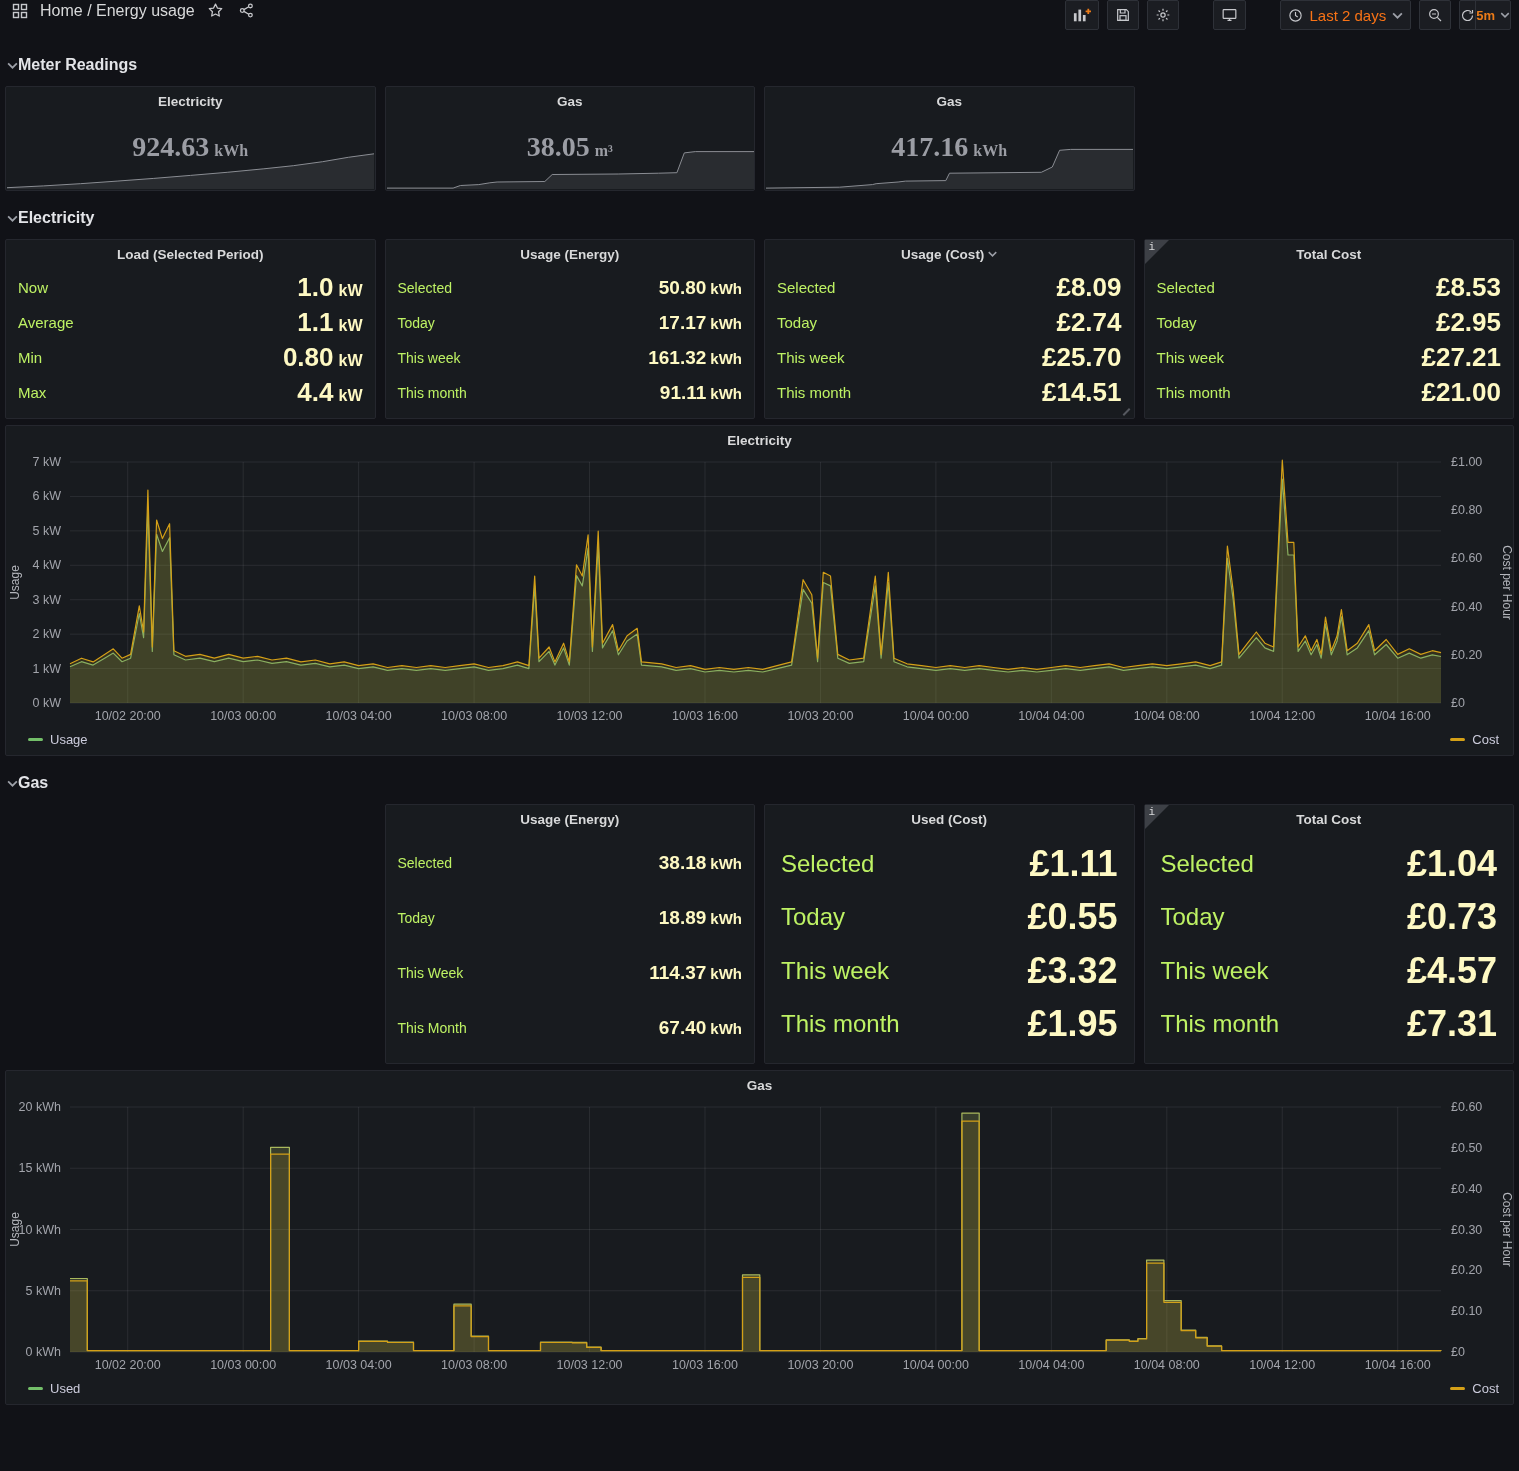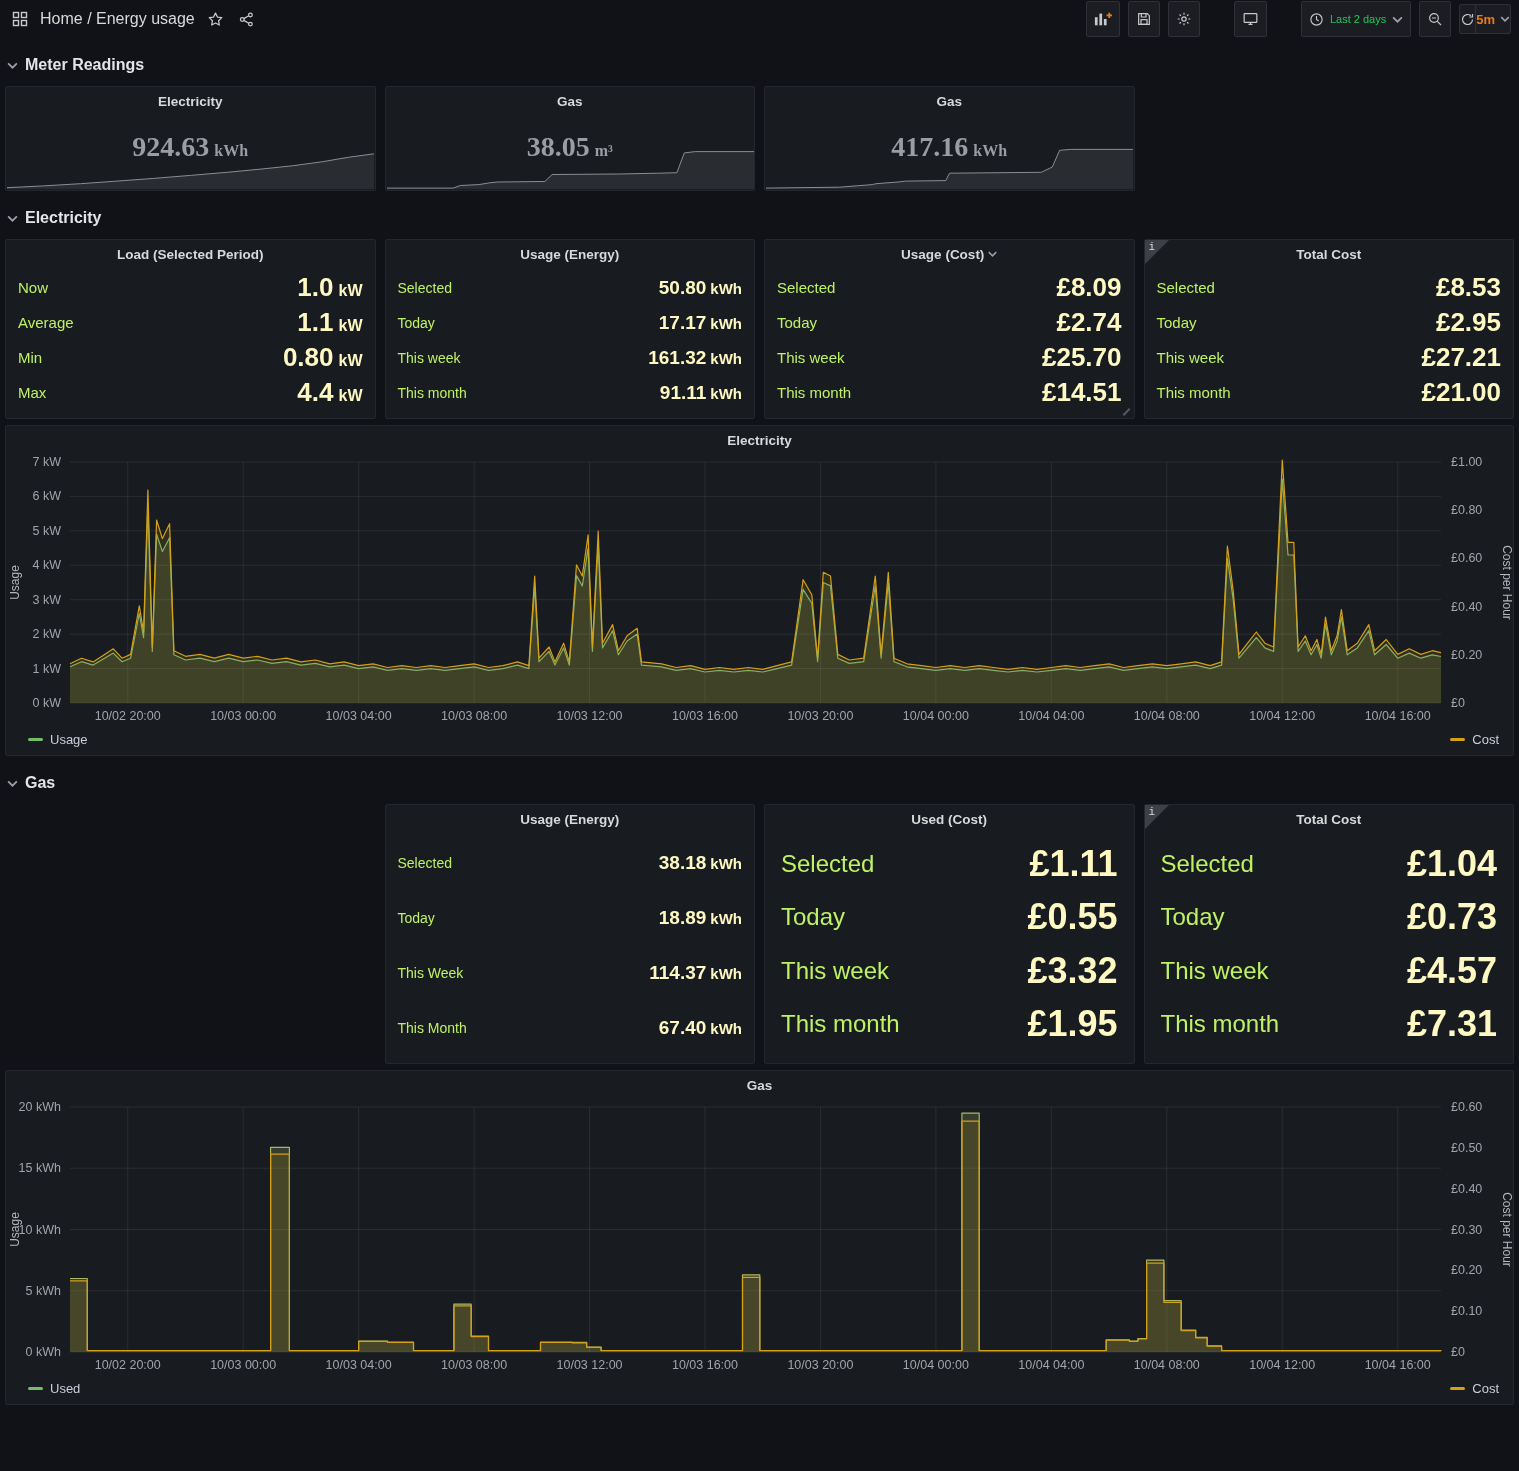--- a/index.html
+++ b/index.html
@@ -1,37 +1,37 @@
 <!DOCTYPE html>
 <html><head>
 <meta charset="utf-8">
 <style>
   * { margin:0; padding:0; box-sizing:border-box; }
   html,body { background:#111217; width:1519px; height:1471px; overflow:hidden;
     font-family:"Liberation Sans", sans-serif; color:#ccccdc; }
   .page { width:1519px; height:1471px; position:relative; }
 
   
-  .topbar { height:38px; display:flex; align-items:center; padding:0 8px 0 10px; }
+  .topbar { height:38px; display:flex; align-items:flex-start; padding:0 8px 0 10px; }
   .crumb-group { display:flex; align-items:center; gap:10px; }
   .crumb { font-size:16px; color:#d8d9da; cursor:pointer; }
   .icon-btn { background:none; border:none; color:#9da0a8; display:flex; align-items:center; cursor:pointer; padding:2px; }
   .topbar-right { margin-left:auto; display:flex; align-items:center; gap:8px; }
-  .tool-btn { height:36px; min-width:32px; background:#1b1d22; border:1px solid #2e3138;
-    border-radius:2px; color:#22c55e; display:flex; align-items:center; justify-content:center;
-    gap:6px; padding:0 7px; font-size:11px; cursor:pointer; }
+  .tool-btn { height:30px; min-width:32px; background:#1b1d22; border:1px solid #2e3138;
+    border-radius:2px; color:#f97316; display:flex; align-items:center; justify-content:center;
+    gap:6px; padding:0 7px; font-size:15px; cursor:pointer; }
   .tool-group { display:flex; align-items:stretch; height:30px; border:1px solid #2e3138; border-radius:2px; background:#1b1d22; }
   .tool-group .seg { display:flex; align-items:center; gap:5px; padding:0 0; cursor:pointer; color:#c7c8cc; font-size:14px; }
   .tool-group .seg + .seg { border-left:1px solid #2e3138; }
   .accent-text { color:#eb7b18; font-weight:bold; font-size:13px; }
   .gap-lg { width:18px; }
 
   
   .content { padding:0 5px; }
-  .section-head { display:flex; align-items:center; gap:7px; height:28px; margin:13px 0 7px 2px; cursor:pointer; }
+  .section-head { display:flex; align-items:center; gap:0; height:28px; margin:13px 0 7px 2px; cursor:pointer; }
   .section-head .title { font-size:16px; font-weight:bold; color:#e3e4e8; }
   .row-grid { display:grid; grid-template-columns:repeat(4,1fr); gap:9px; }
   .panel { background:#181b1f; border:1px solid #25272e; border-radius:2px; position:relative; display:flex; flex-direction:column; }
   .panel-title { height:28px; display:flex; align-items:center; justify-content:center; gap:4px;
     font-size:13.5px; font-weight:bold; color:#d8d9da; cursor:pointer; flex:0 0 auto; }
   .h-105 { height:105px; } .h-225 { height:180px; } .h-260 { height:260px; }
   .chart-panel { margin:6px 0; height:331px; }
   .chart-panel.gas { height:335px; }
 
   

